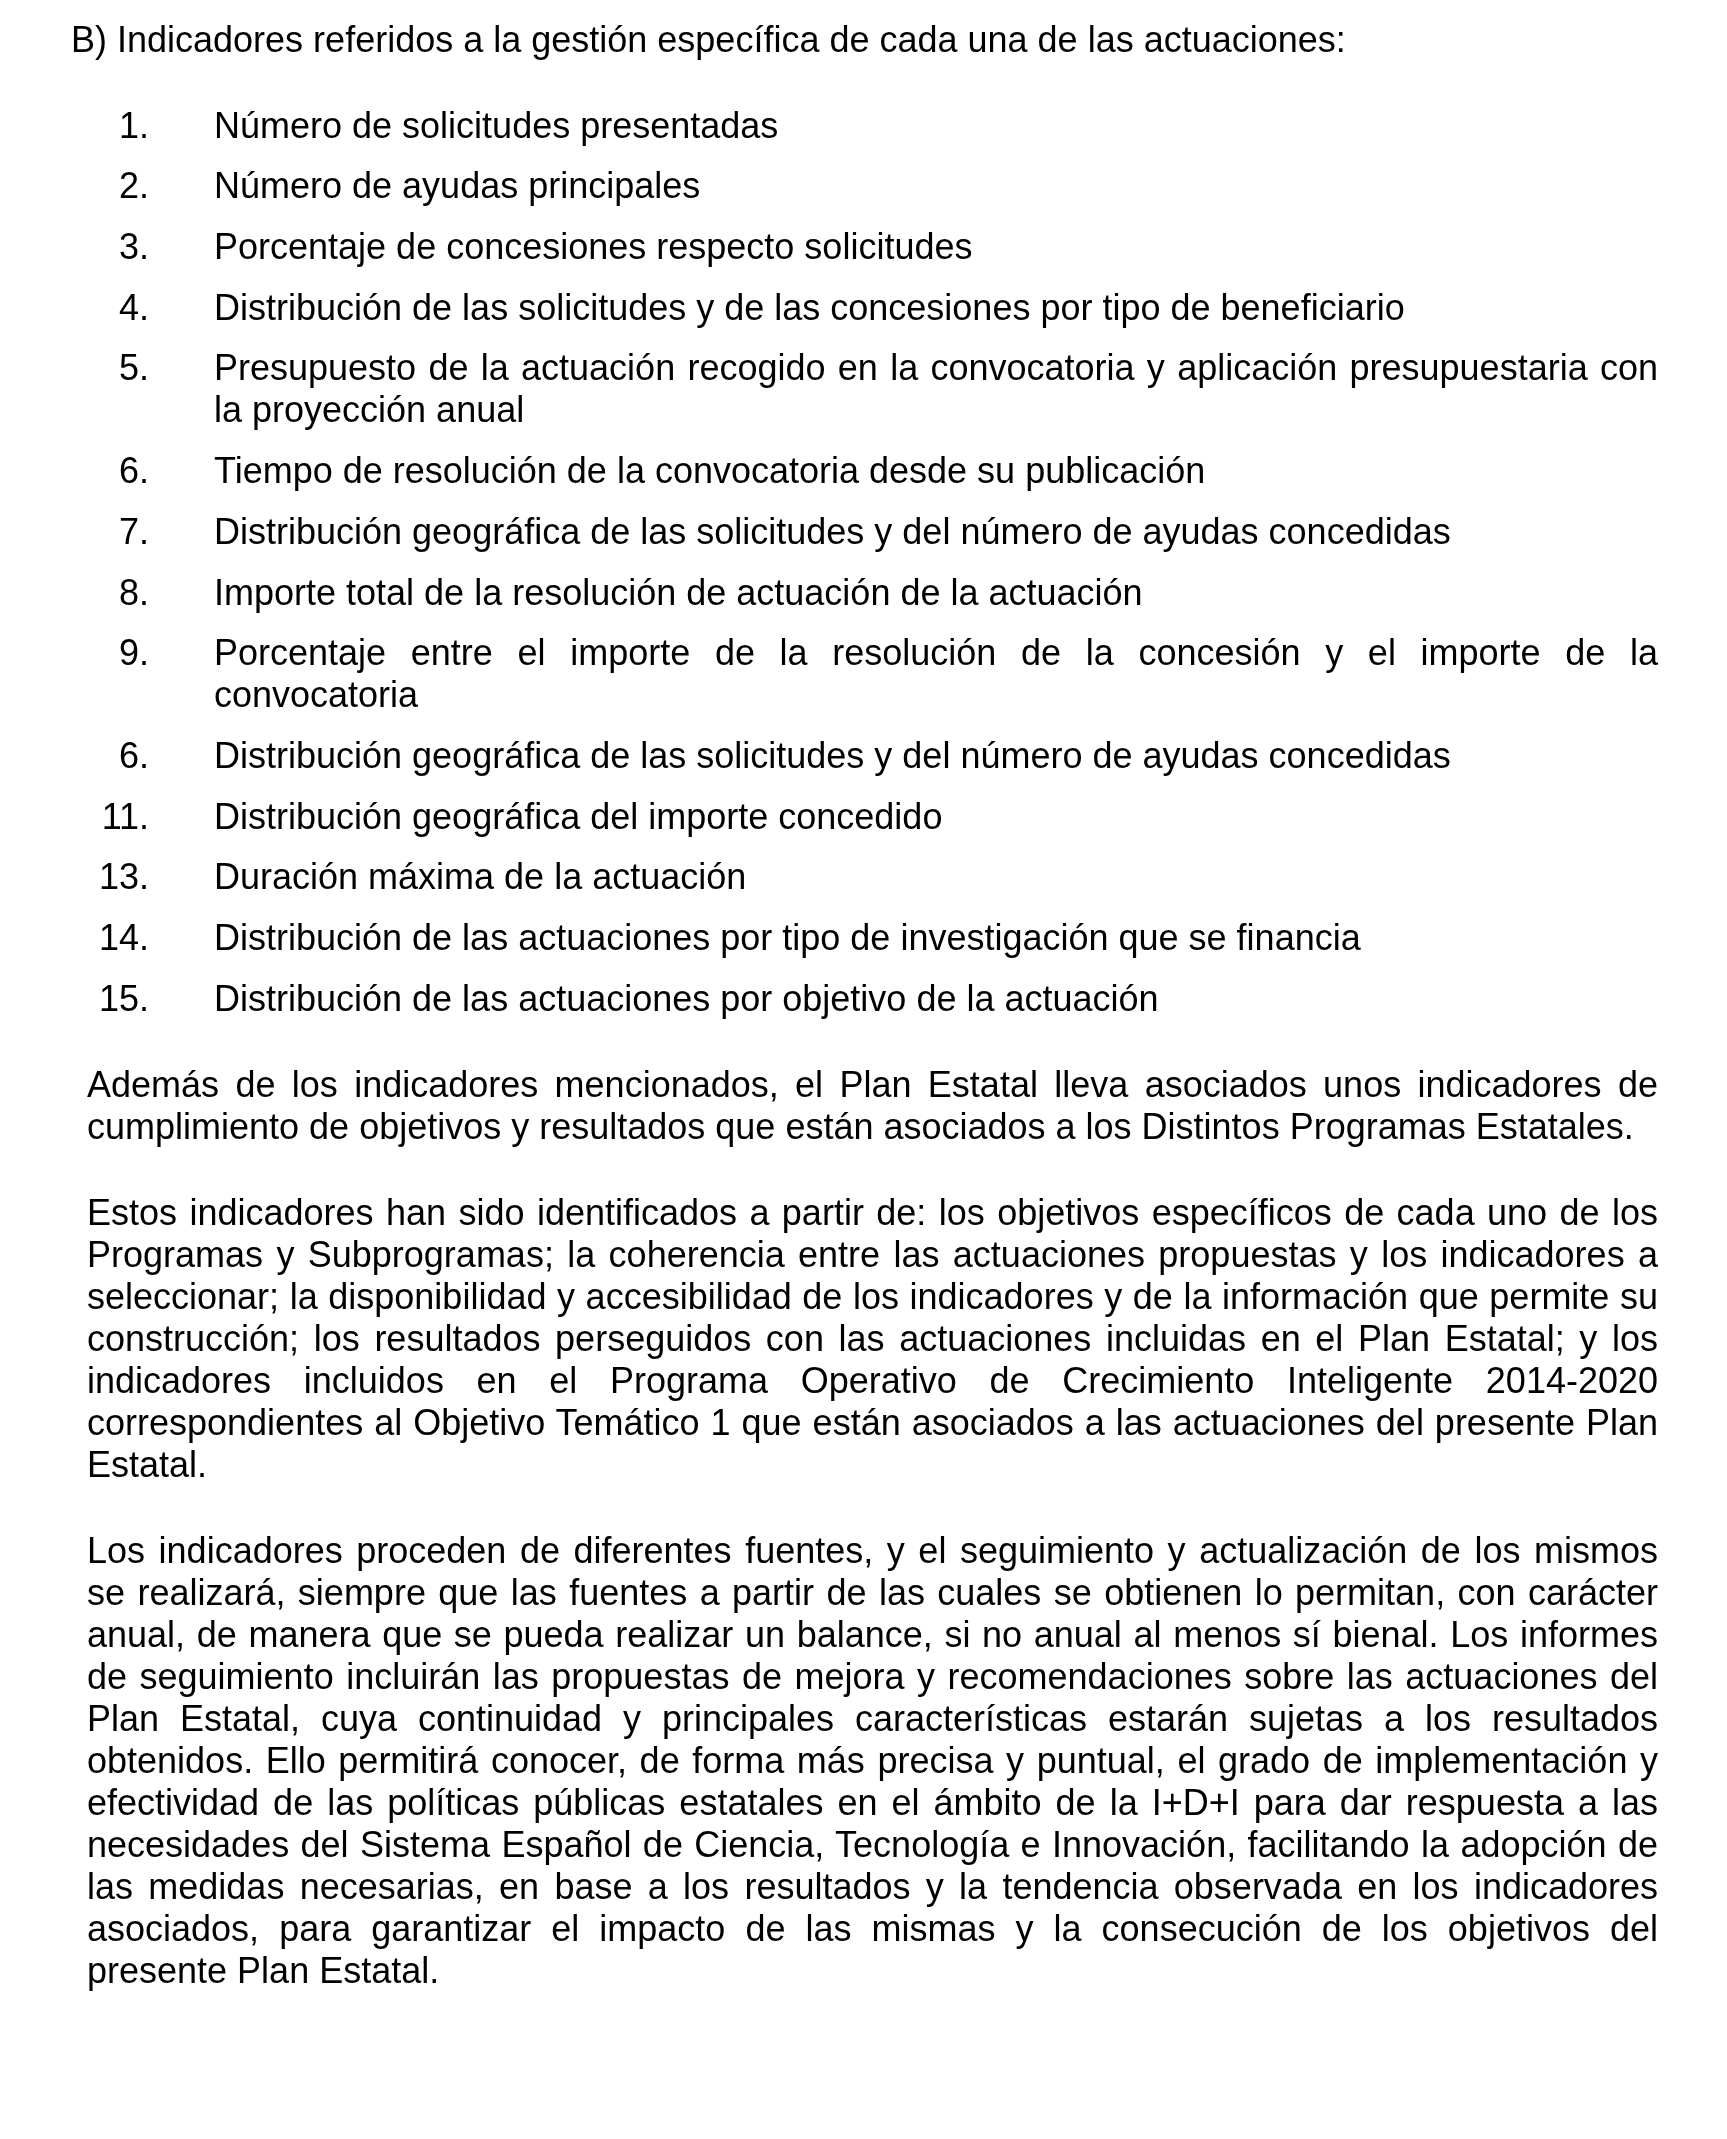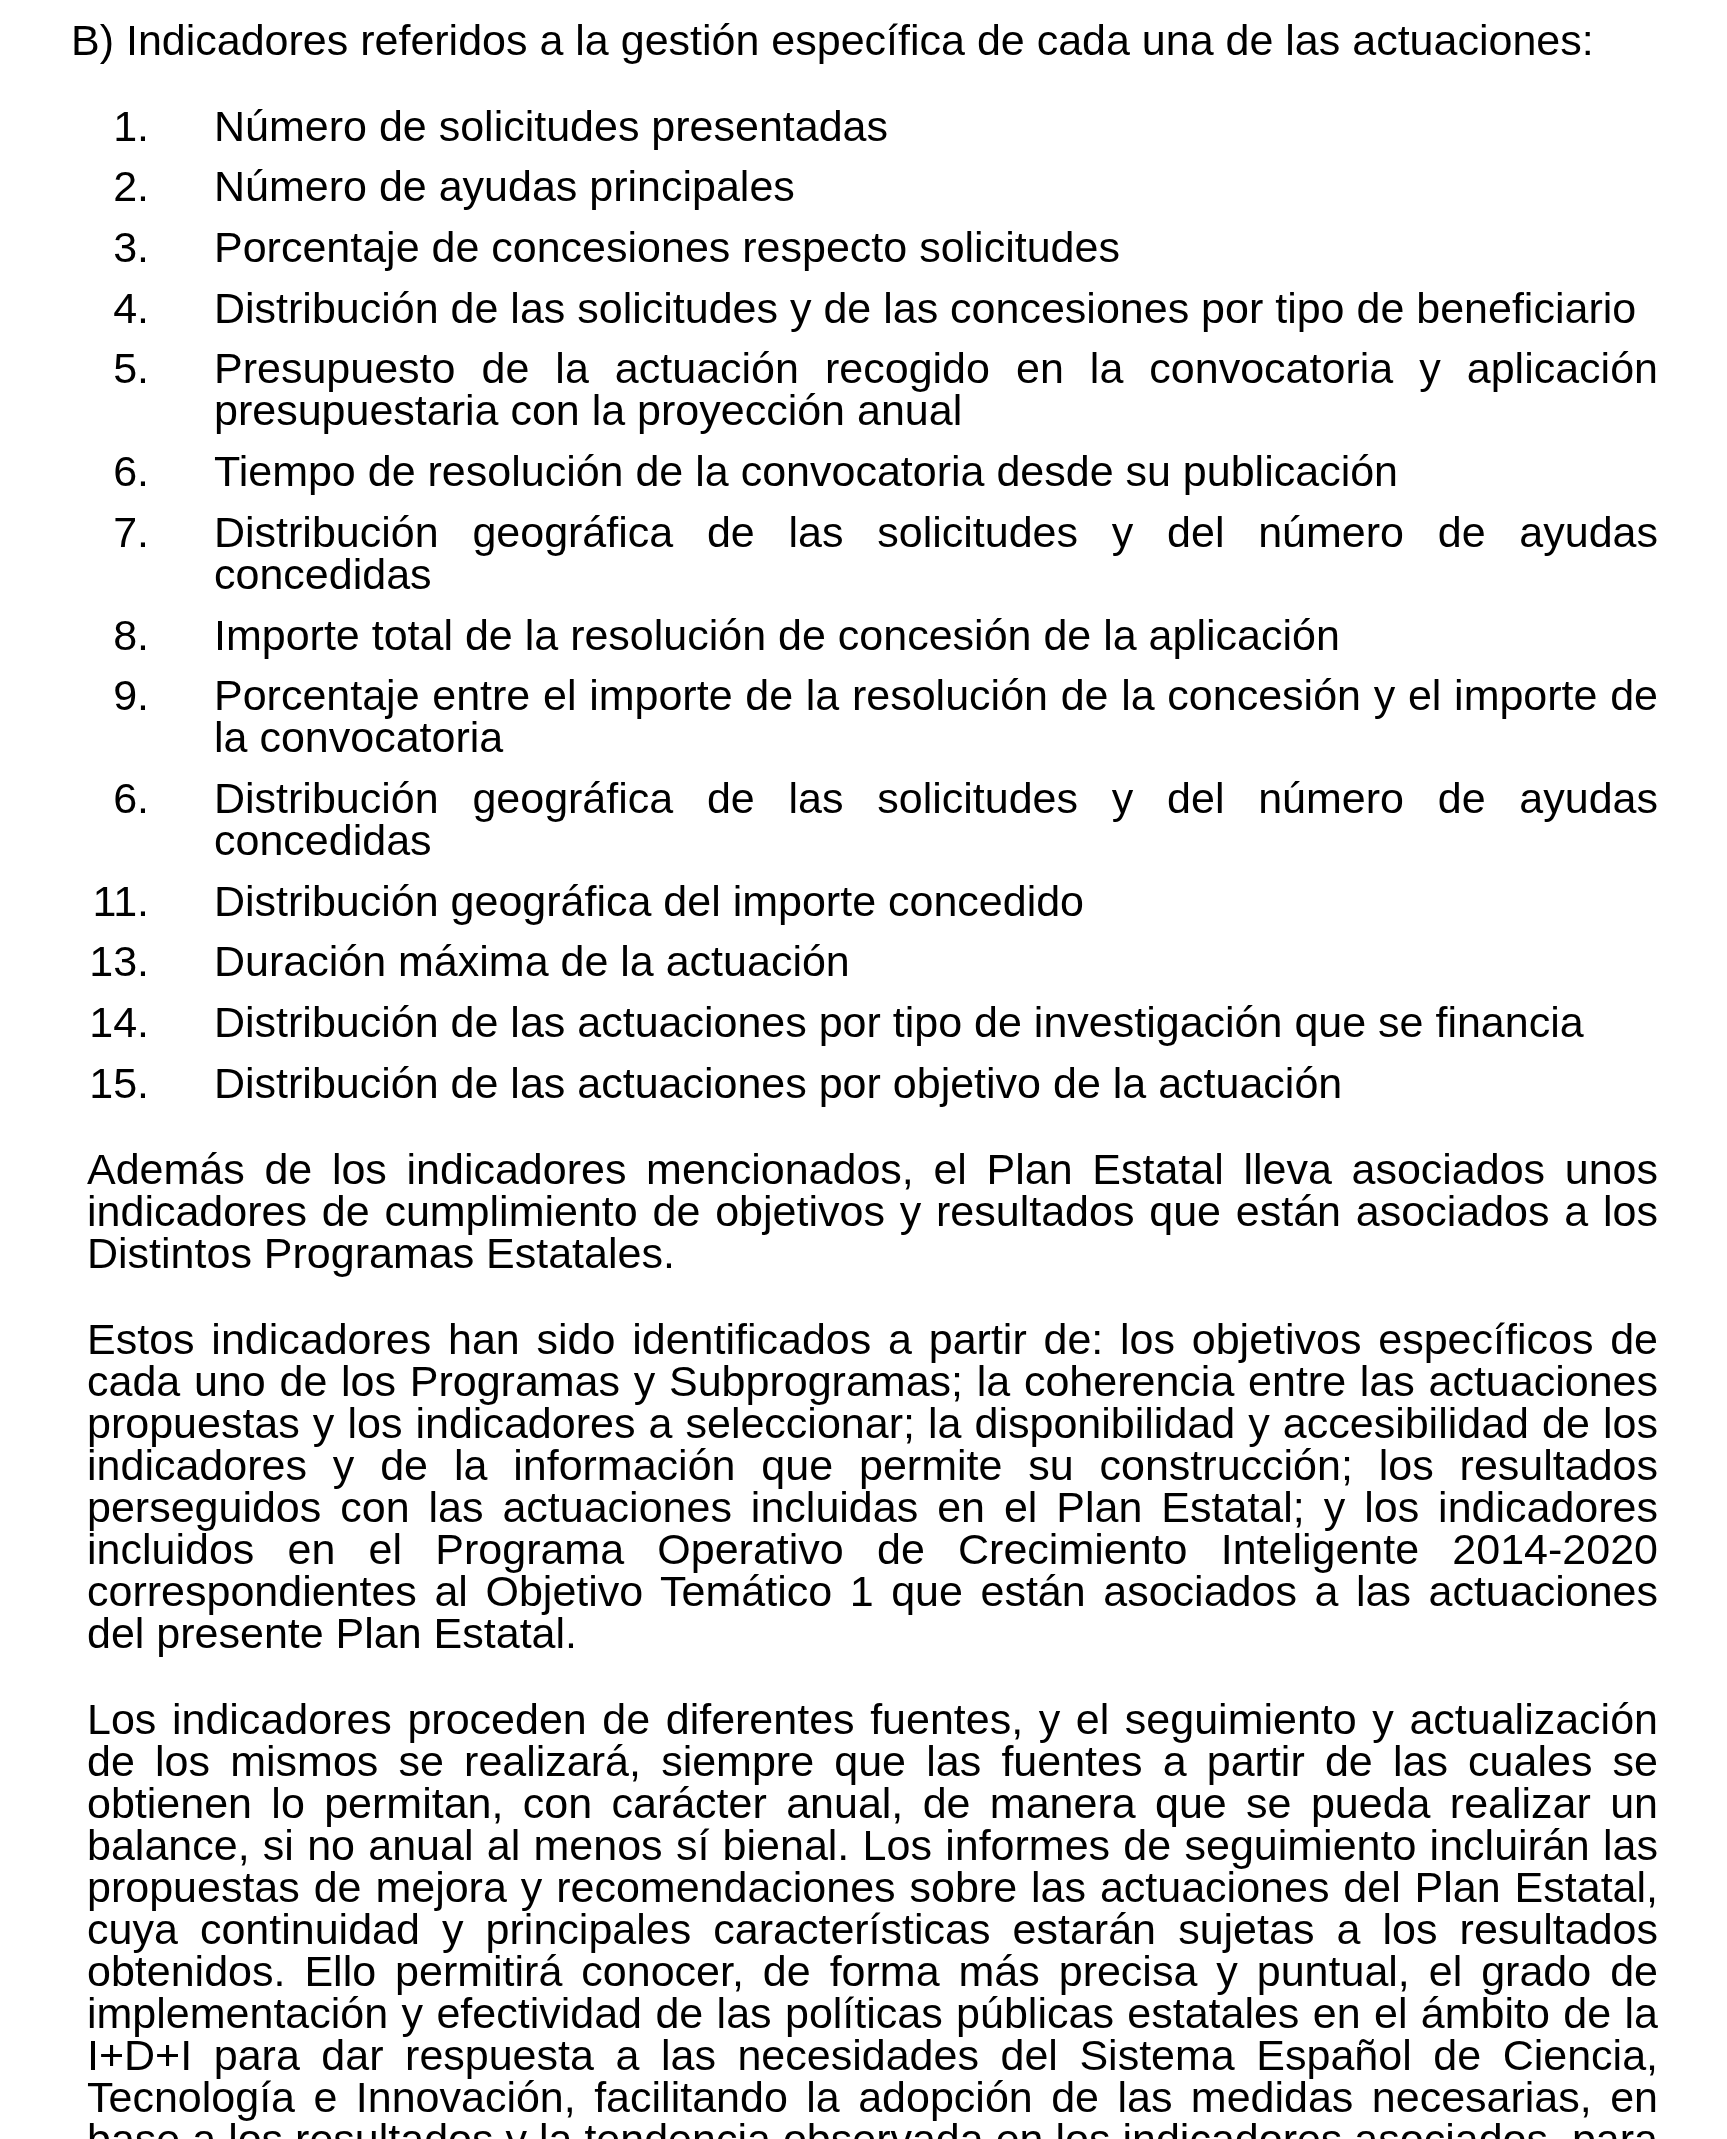--- a/index.html
+++ b/index.html
@@ -9,21 +9,21 @@
   }
   .page {
     position: relative;
     width: 1728px;
     height: 2140px;
     box-sizing: border-box;
     padding: 18.7px 70px 0 71px;
     background: #ffffff;
     color: #000000;
     font-family: "Liberation Sans", "DejaVu Sans", sans-serif;
-    font-size: 43px;
+    font-size: 36px;
     line-height: 42px;
     overflow: hidden;
   }
   .section-heading {
     text-align: left;
     white-space: normal;
   }
   .indicator-list {
     margin-top: 44px;
   }
@@ -97,21 +97,21 @@
         <span class="list-text">Tiempo de resolución de la convocatoria desde su publicación</span>
       </div>
 
       <div class="list-row">
         <span class="list-num">7.</span>
         <span class="list-text">Distribución geográfica de las solicitudes y del número de ayudas concedidas</span>
       </div>
 
       <div class="list-row">
         <span class="list-num">8.</span>
-        <span class="list-text">Importe total de la resolución de concesión de la aplicación</span>
+        <span class="list-text">Importe total de la resolución de actuación de la actuación</span>
       </div>
 
       <div class="list-row">
         <span class="list-num">9.</span>
         <span class="list-text">Porcentaje entre el importe de la resolución de la concesión y el importe de la convocatoria</span>
       </div>
 
       <div class="list-row">
         <span class="list-num">6.</span>
         <span class="list-text">Distribución geográfica de las solicitudes y del número de ayudas concedidas</span>

